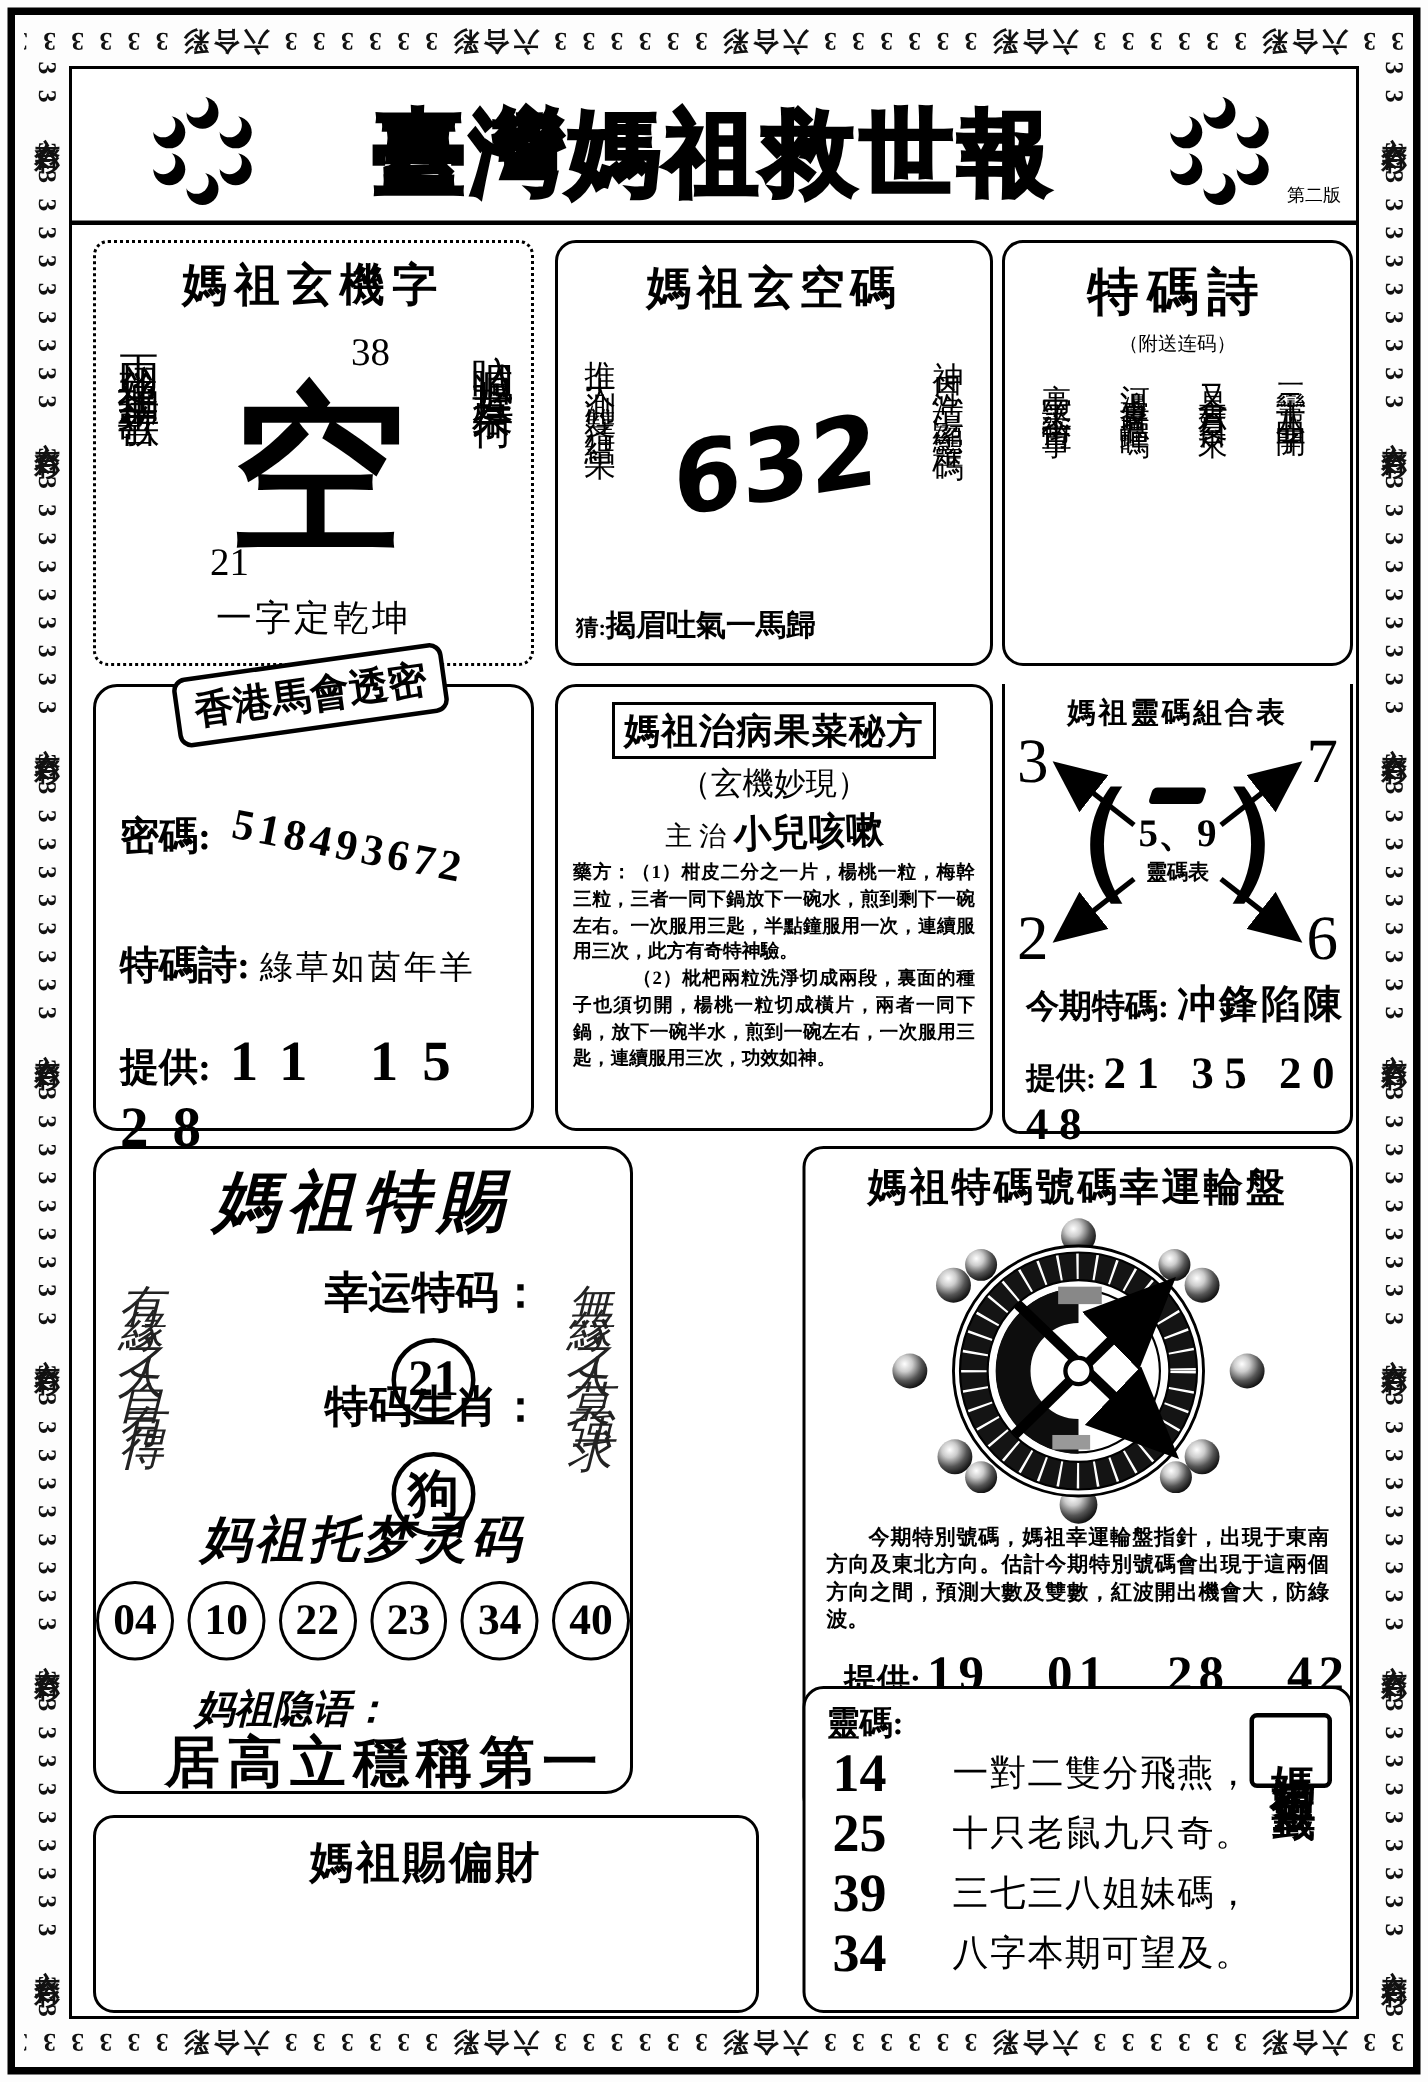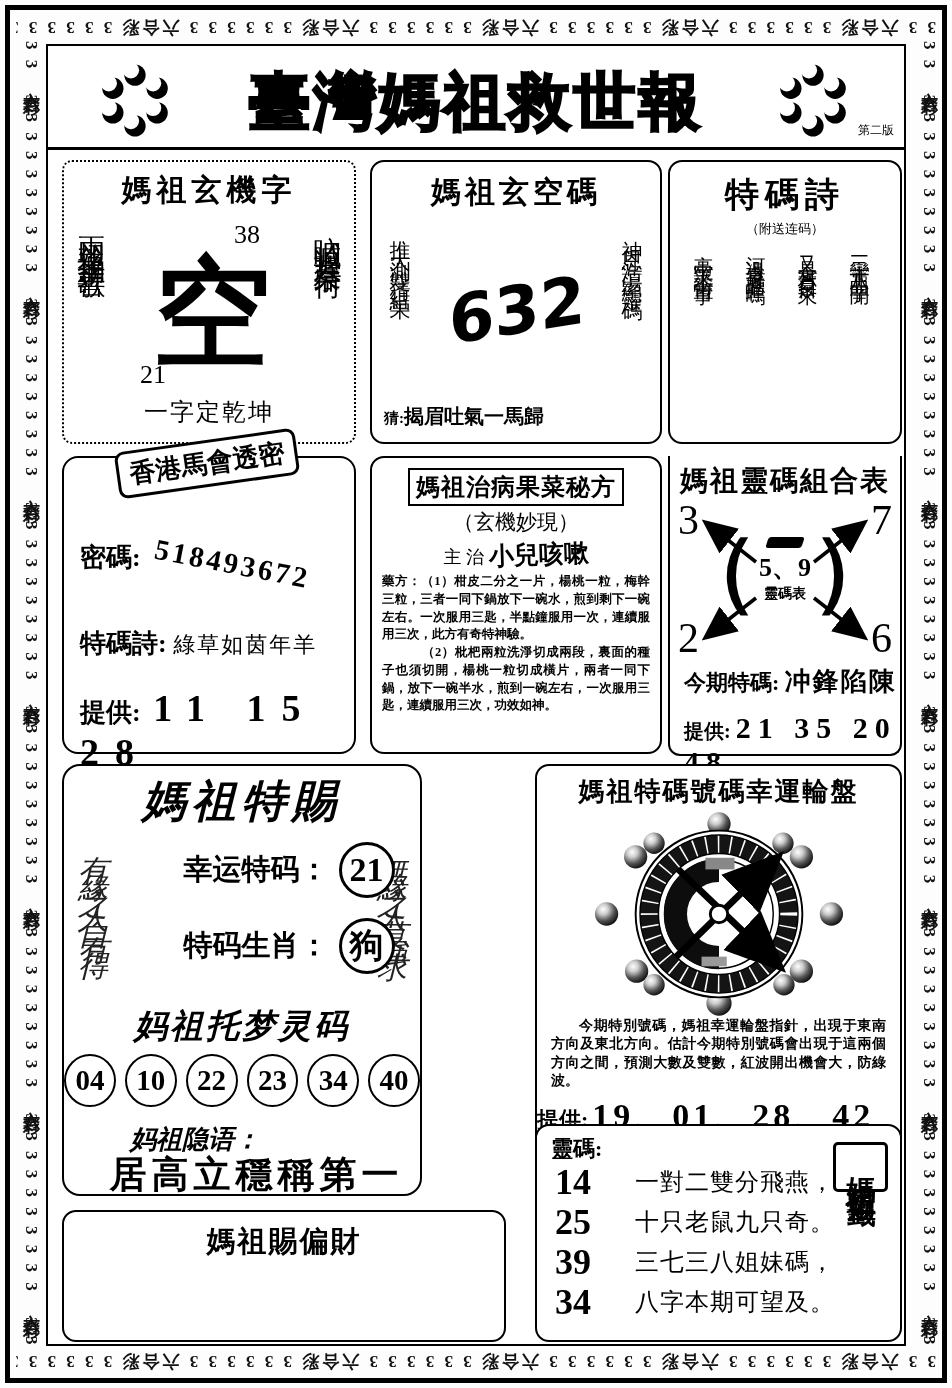--- a/index.html
+++ b/index.html
@@ -61,56 +61,56 @@
   
   .boxE { left:322px; top:410px; width:292px; height:298px; }
   .boxE .t { width:fit-content; margin:10px auto 2px; border:2px solid #000; padding:1px 6px; font-size:24px; font-weight:bold; font-family:"Liberation Serif", serif; letter-spacing:1px; }
   .boxE .sub { text-align:center; font-size:21px; font-family:"Liberation Serif", serif; }
   .boxE .zz { text-align:center; font-size:18px; margin-top:2px; font-family:"Liberation Serif", serif; }
   .boxE .zz .hand { font-size:25px; font-weight:bold; display:inline-block; transform:rotate(-2deg); }
   .boxE .body { padding:2px 10px 0; font-size:12.5px; font-weight:bold; line-height:1.42; text-align:justify; font-family:"Liberation Serif", serif; }
   .boxE .body p.p2 { text-indent:3.2em; }
   
   .boxF { left:620px; top:410px; width:234px; height:300px; border-top:none; border-radius:0 0 12px 12px; }
-  .boxF .t { margin-top:6px; font-size:28px; font-weight:900; letter-spacing:2px; text-align:center; font-family:"Liberation Sans", sans-serif; }
+  .boxF .t { margin-top:6px; font-size:19px; font-weight:900; letter-spacing:2px; text-align:center; font-family:"Liberation Sans", sans-serif; }
   .boxF .diagram { position:relative; height:158px; }
   .boxF .corner { position:absolute; font-size:42px; font-family:"Liberation Serif", serif; }
   .boxF .tl{left:8px;top:-4px;} .boxF .tr{right:8px;top:-4px;} .boxF .bl{left:8px;bottom:-4px;} .boxF .br{right:8px;bottom:-4px;}
   .boxF .centerp { position:absolute; left:0; right:0; top:10px; display:flex; justify-content:center; align-items:center; }
   .boxF .paren { font-size:88px; font-weight:bold; line-height:120px; font-family:"Liberation Serif", serif; }
   .boxF .cmid { display:flex; flex-direction:column; align-items:center; }
   .boxF .blob { width:36px; height:11px; background:#000; border-radius:3px; transform:skewX(-18deg); margin-bottom:2px; }
   .boxF .c59 { font-size:26px; font-weight:bold; font-family:"Liberation Serif", serif; }
   .boxF .clab { font-size:14px; font-weight:bold; }
   .boxF svg.arr { position:absolute; left:0; top:0; }
   .boxF .tema { margin:6px 0 0 14px; font-size:22px; font-weight:bold; font-family:"Liberation Serif", serif; }
   .boxF .tema .v { font-size:26px; letter-spacing:2px; }
   .boxF .tg { margin:12px 0 0 14px; font-size:20px; font-weight:bold; font-family:"Liberation Serif", serif; }
   .boxF .tg .v { font-size:30px; letter-spacing:7px; }
   
   .boxG { left:14px; top:718px; width:360px; height:432px; border-radius:18px; }
   .boxG .t { text-align:center; margin-top:6px; font-size:44px; font-weight:900; font-style:italic; letter-spacing:6px; font-family:"Liberation Serif", serif; }
   .boxG .vl, .boxG .vr { position:absolute; top:66px; font-size:30px; letter-spacing:16px; font-style:italic; color:#222; }
   .boxG .vl { left:8px; } .boxG .vr { right:8px; }
-  .boxG .mrow { position:absolute; left:95px; width:260px; display:flex; align-items:center; justify-content:center; gap:10px; }
+  .boxG .mrow { position:absolute; left:95px; width:260px; display:flex; align-items:center; justify-content:center; gap:10px;flex-direction:column; }
   .boxG .r1 { top:76px; } .boxG .r2 { top:152px; }
   .boxG .mrow .lab { font-size:29px; font-weight:900; }
   .circle { border:3px solid #000; border-radius:50%; display:flex; align-items:center; justify-content:center; font-weight:bold; font-family:"Liberation Serif", serif; background:#fff; }
   .boxG .bigc { width:56px; height:56px; font-size:34px; }
   .boxG .tm { position:absolute; left:0; right:0; top:238px; text-align:center; font-size:33px; font-weight:900; font-style:italic; letter-spacing:3px; }
   .boxG .nums { position:absolute; left:0; right:0; top:288px; display:flex; justify-content:center; gap:9px; }
   .boxG .nums .circle { width:53px; height:53px; font-size:29px; border-width:2px; }
   .boxG .yy { position:absolute; left:66px; top:356px; font-size:26px; font-weight:900; font-style:italic; }
   .boxG .yyv { position:absolute; left:0; right:0; top:384px; text-align:center; font-size:37px; font-weight:bold; letter-spacing:5px; font-family:"Liberation Serif", serif;margin-left:29px; }
   
   .boxH { left:487px; top:718px; width:367px; height:448px; border-bottom-width:5px; }
   .boxH .t { margin-top:8px; font-size:26px; letter-spacing:2px; }
   .boxH .wheelwrap { display:flex; justify-content:center; margin-top:2px; }
   .boxH .desc { padding:0 14px; font-size:14px; font-weight:bold; line-height:1.32; text-align:justify; text-indent:2em; font-family:"Liberation Serif", serif; }
-  .boxH .tg { text-align:left; margin-top:2px; font-family:"Liberation Serif", serif; font-weight:bold; }
+  .boxH .tg { text-align:right; margin-top:2px; font-family:"Liberation Serif", serif; font-weight:bold; }
   .boxH .tg .lab { font-size:22px; }
   .boxH .tg .v { font-size:34px; letter-spacing:4px; }
   
   .boxI { left:487px; top:1078px; width:367px; height:218px; }
   .boxI .lab { position:absolute; left:14px; top:8px; font-size:22px; font-weight:bold; font-family:"Liberation Serif", serif; }
   .boxI .rows { position:absolute; left:18px; top:36px; }
   .boxI .row { display:flex; align-items:center; height:40px; }
   .boxI .num { width:62px; font-size:36px; font-weight:bold; font-family:"Liberation Serif", serif; }
   .boxI .verse { font-size:24px; font-family:"Liberation Serif", serif; letter-spacing:1px; margin-left:18px; }
   .boxI .seal { position:absolute; right:12px; top:16px; border:3px solid #000; border-radius:5px; padding:8px 4px; writing-mode:vertical-rl; text-orientation:upright; font-size:30px; font-weight:900; letter-spacing:7px; font-family:"Liberation Serif", serif; }

